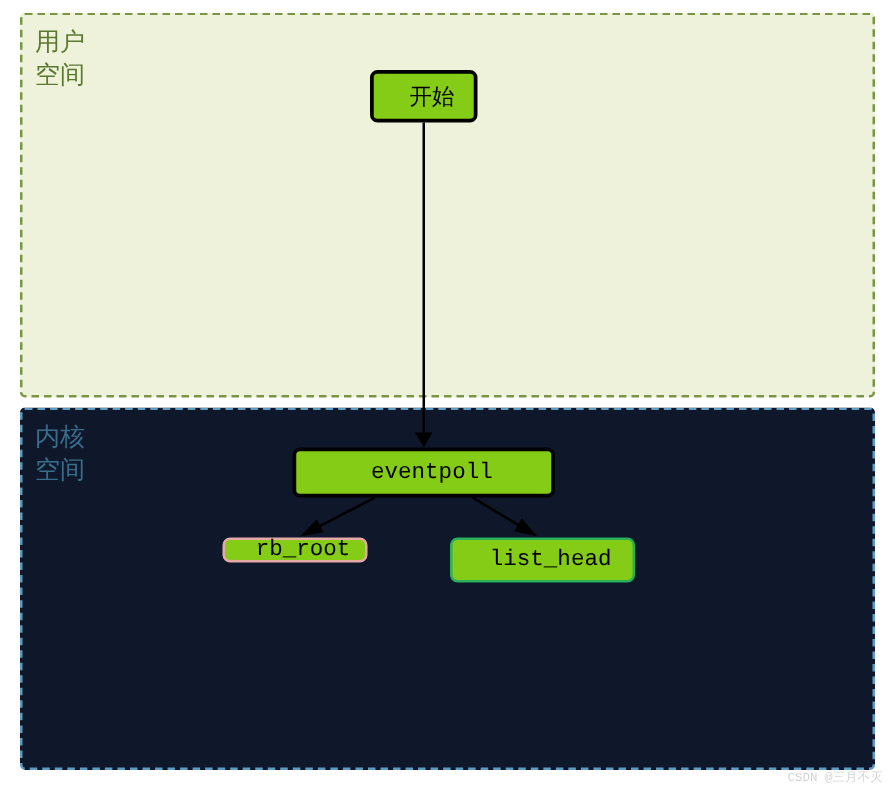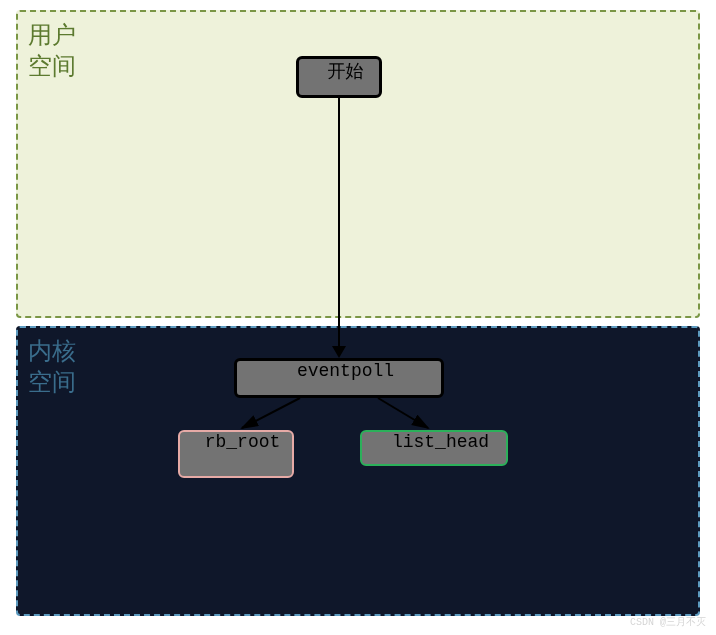--- a/index.html
+++ b/index.html
@@ -14,39 +14,40 @@
   .region {
     position: absolute;
     border: 2px dashed;
     box-sizing: border-box;
     border-radius: 4px;
   }
   .region-label {
     position: absolute;
     top: 8px;
     left: 10px;
-    font-size: 24px;
+    font-size: 20px;
     line-height: 1.3;
     white-space: pre;
   }
   .step-text {
     position: absolute;
     font-size: 17px;
     line-height: 1.4;
     color: #555;
     font-family: "Courier New", monospace;
     white-space: pre;
   }
   .node {
     position: absolute;
-    background: #737373;
+    background: #84cc16;
     border: 2px solid #000;
     border-radius: 6px;
     box-sizing: border-box;
     display: flex;
+    align-items: center;
     justify-content: center;
     font-size: 18px;
     font-family: "Courier New", monospace;
     padding-left: 13px;
   }
   .node.thick { border-width: 3px; }
   .arrow-line {
     position: absolute;
     background: #000;
   }
@@ -97,21 +98,21 @@
 <svg class="connector" style="left:0; top:0;" width="716" height="635">
   <defs>
     <marker id="ah" markerWidth="10" markerHeight="10" refX="8" refY="3" orient="auto">
       <path d="M0,0 L9,3 L0,6 Z" fill="#000"></path>
     </marker>
   </defs>
   <line x1="300" y1="398" x2="242" y2="428" stroke="#000" stroke-width="2" marker-end="url(#ah)"></line>
   <line x1="378" y1="398" x2="428" y2="428" stroke="#000" stroke-width="2" marker-end="url(#ah)"></line>
 </svg>
 
-<div class="node" style="left:178px; top:430px; width:116px; height:48px; border-color:#e6aaa6;">
+<div class="node" style="left:178px; top:430px; width:116px; height:20px; border-color:#e6aaa6;">
   <span>rb_root</span>
 </div>
 
 <div class="node" style="left:360px; top:430px; width:148px; height:36px; border-color:#2bb05a;">
   <span>list_head</span>
 </div>
 
 <div class="watermark">CSDN @三月不灭</div>
 
 </body></html>

